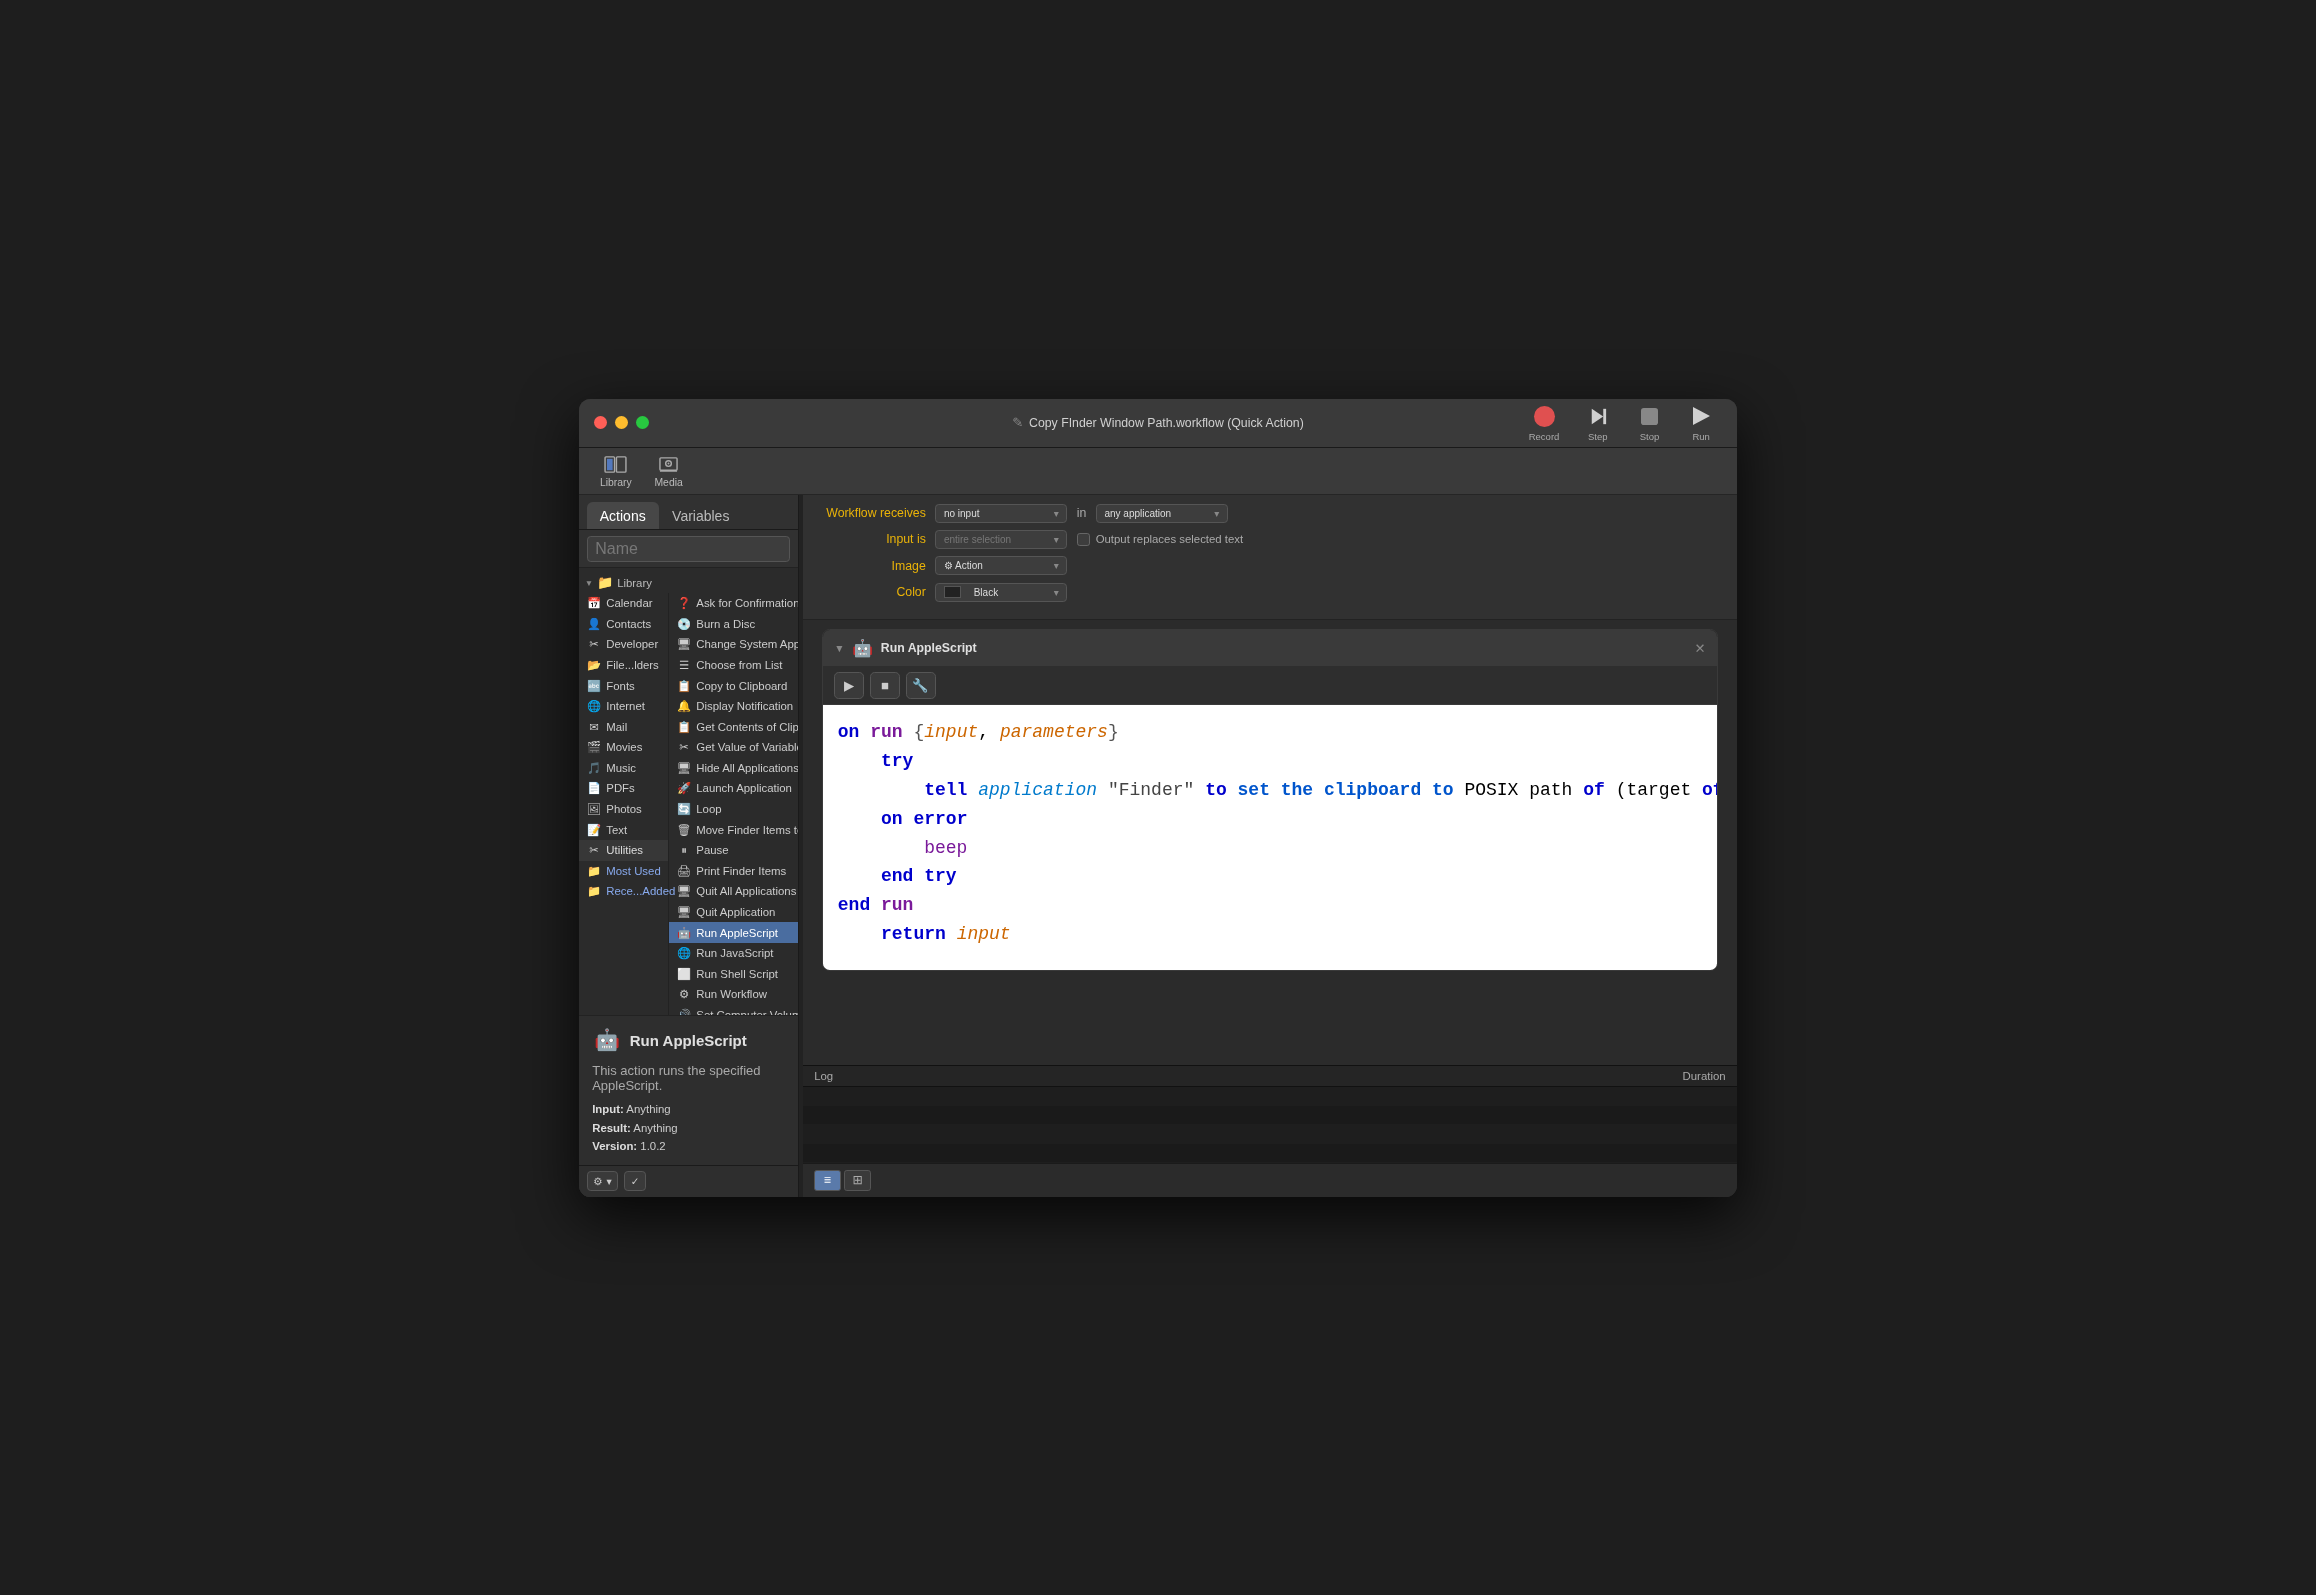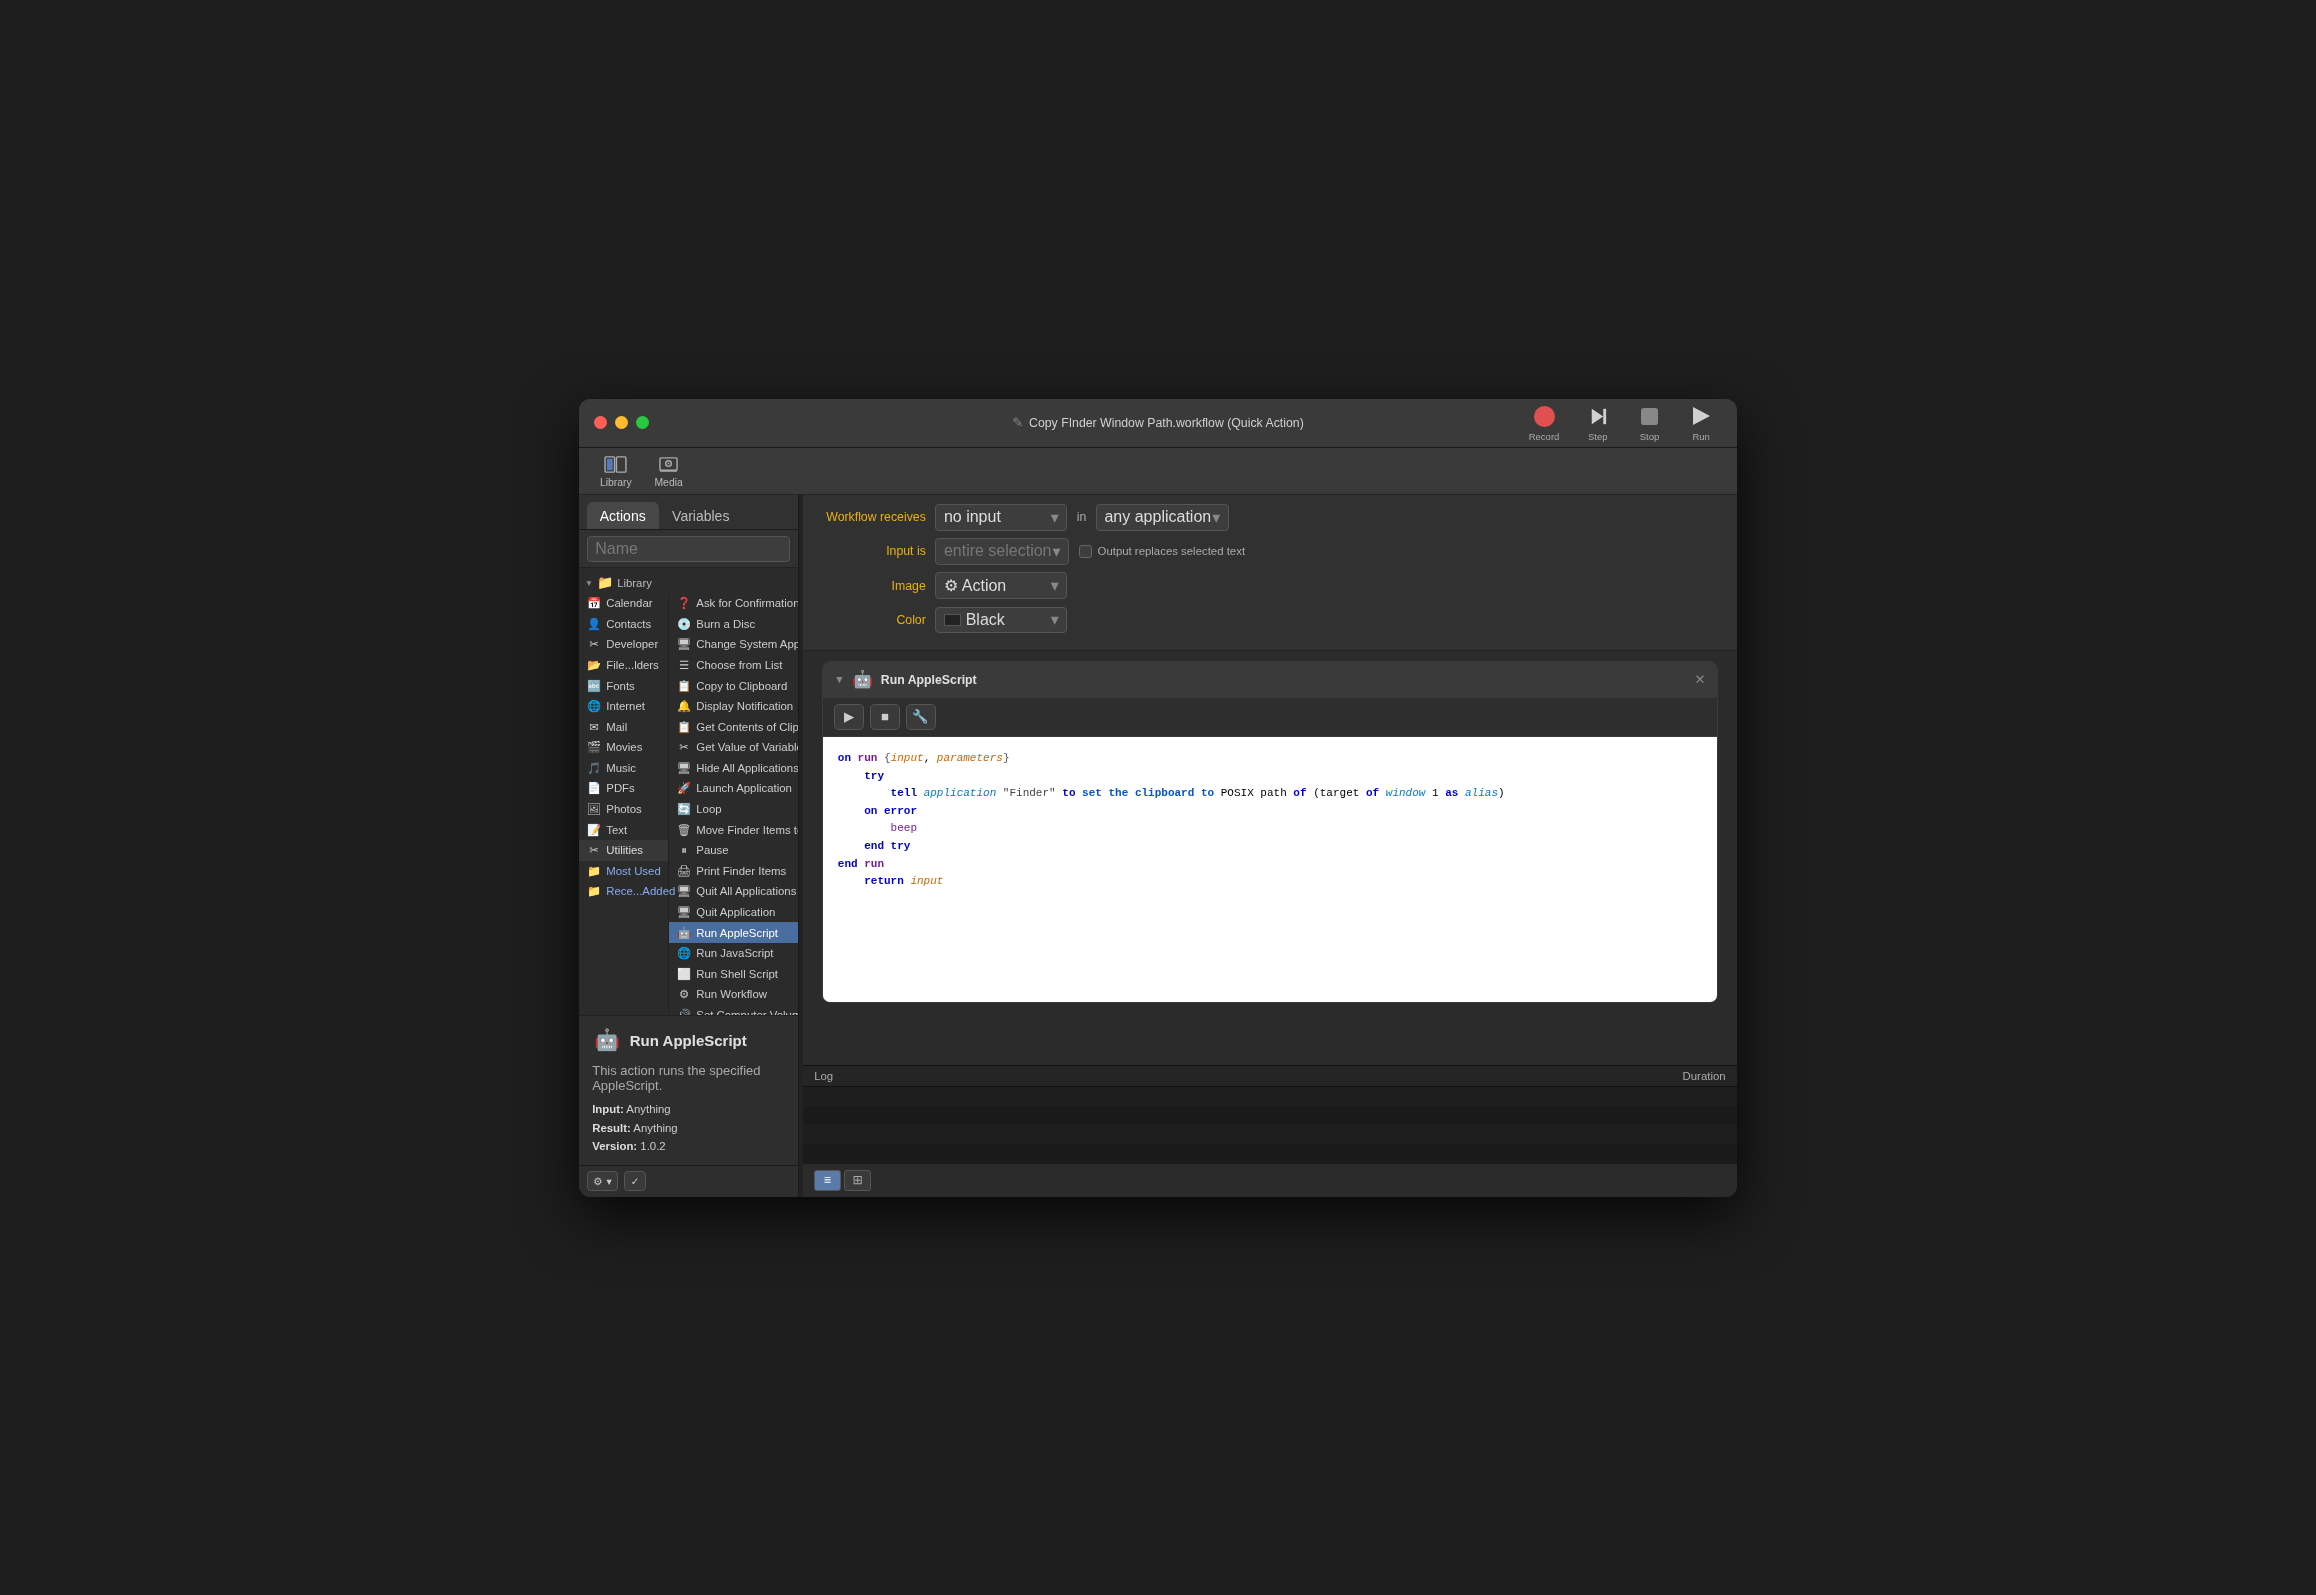--- a/index.html
+++ b/index.html
@@ -306,22 +306,22 @@
     }
     .workflow-row label { width: 104px; text-align: right; color: #eab308; }
     .workflow-select {
       display: flex;
       align-items: center;
       background: #3d3d3d;
       border: 0.9px solid #555;
       border-radius: 3.8px;
       padding: 2.8px 7.6px;
       color: #ddd;
-      font-size: 16px;
-      gap: 1px;
+      font-size: 10px;
+      gap: 9px;
       cursor: pointer;
       min-width: 132px;
     }
     .workflow-select .arrow { margin-left: auto; color: #888; }
     .checkbox-row {
       display: flex;
       align-items: center;
       gap: 5.7px;
     }
     .checkbox-box {
@@ -393,21 +393,21 @@
       align-items: center;
       justify-content: center;
       cursor: pointer;
       color: #ccc;
       font-size: 13.2px;
     }
     .code-editor {
       background: #ffffff;
       padding: 13.2px 15px;
       font-family: 'SF Mono', 'Menlo', 'Monaco', 'Courier New', monospace;
-      font-size: 11px;
+      font-size: 18px;
       line-height: 1.6;
       min-height: 265px;
       color: #000;
     }
     .code-line { white-space: pre; }
     .c-keyword { color: #0000cc; font-weight: bold; }
     .c-run { color: #7a1a9a; font-weight: bold; }
     .c-braces { color: #555; }
     .c-var { color: #cc6600; font-style: italic; }
     .c-string { color: #444; }

